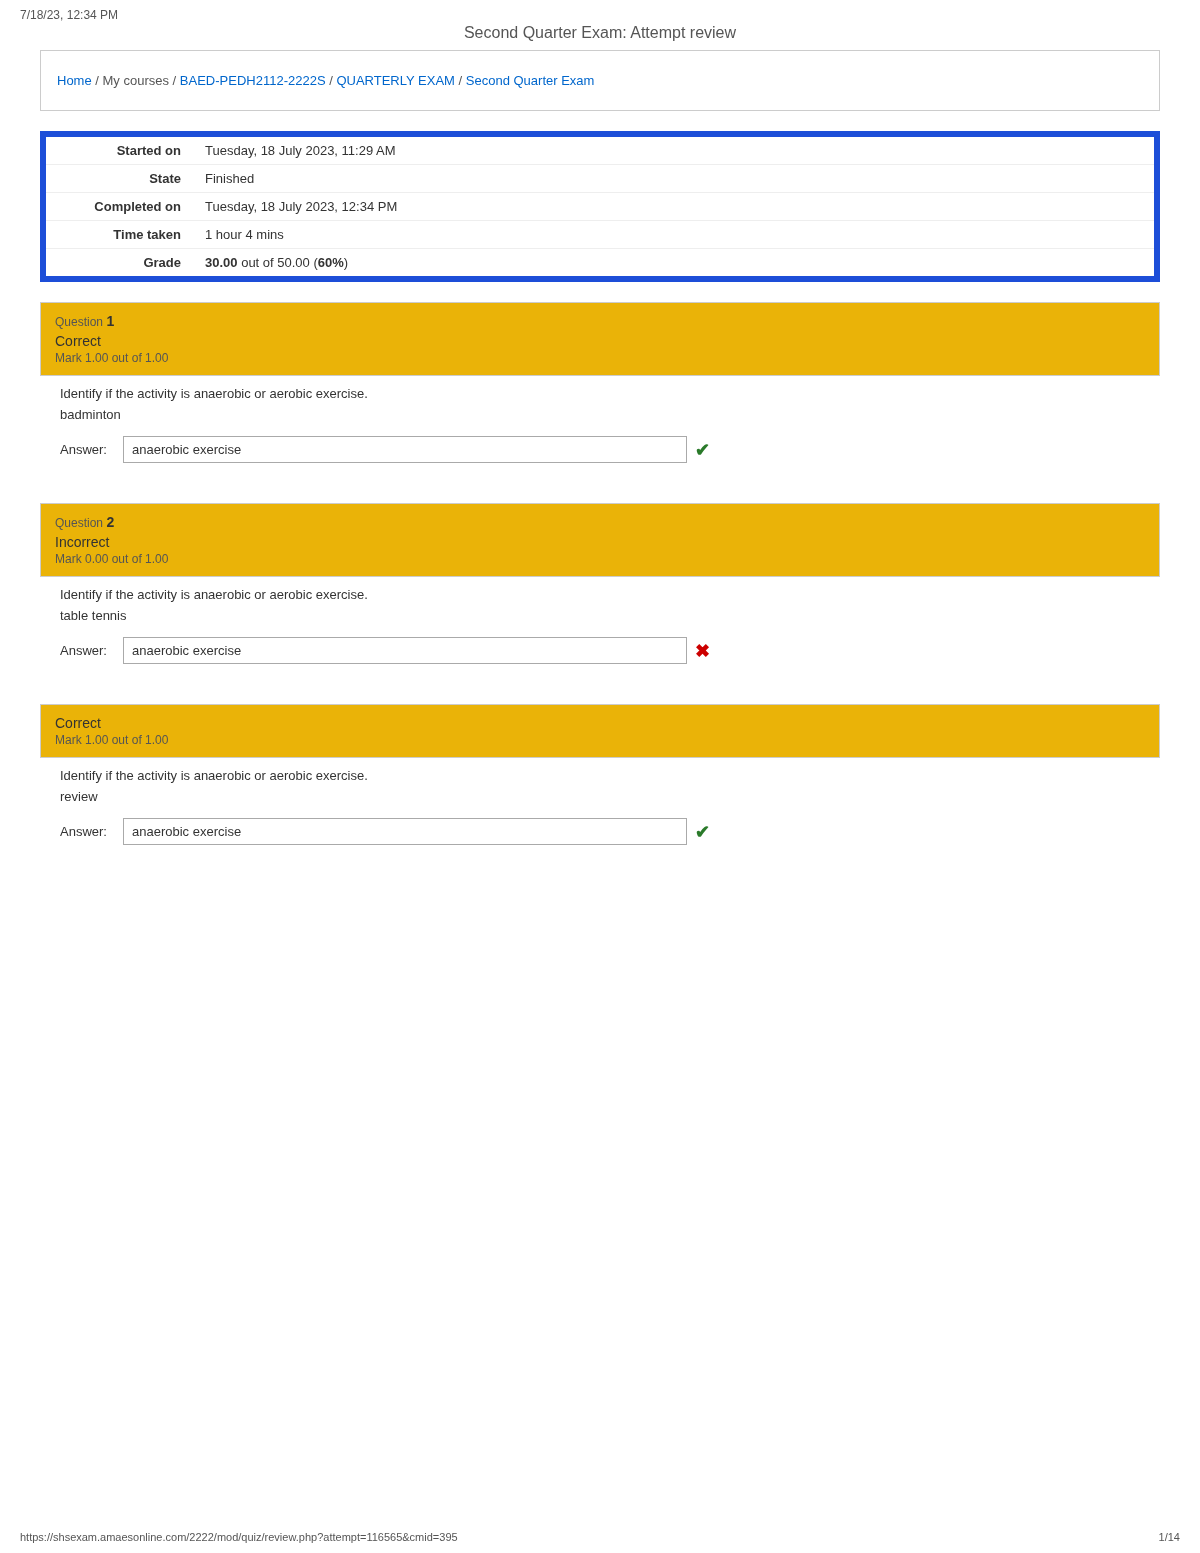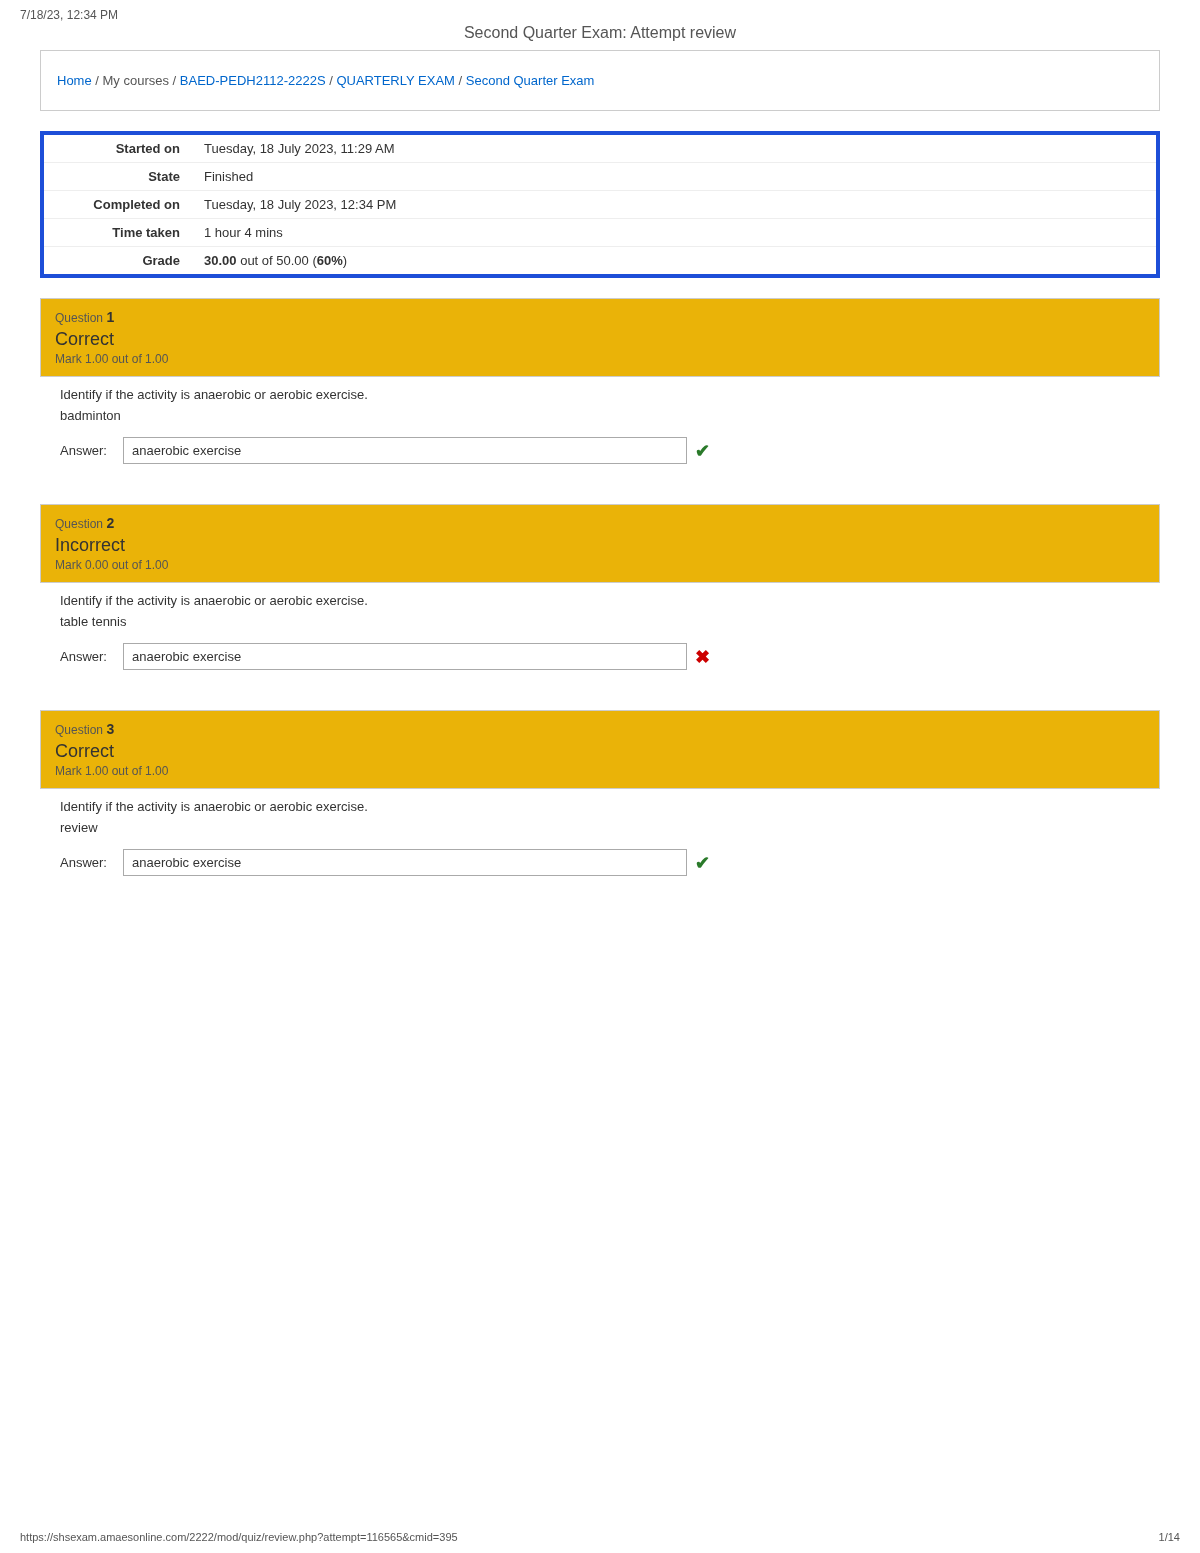--- a/index.html
+++ b/index.html
@@ -49,21 +49,21 @@
       color: #0066cc;
       text-decoration: none;
     }
     .breadcrumb-bar span { color: #555; }
 
     
     .info-table {
       width: 100%;
       border-collapse: collapse;
       margin-bottom: 20px;
-      border: 4px solid #1d4ed8;
+      border: 6px solid #1d4ed8;
     }
     .info-table tr td {
       padding: 6px 12px;
       border-bottom: 1px solid #eee;
       font-size: 13px;
     }
     .info-table tr:last-child td { border-bottom: none; }
     .info-table td:first-child {
       text-align: right;
       font-weight: bold;
@@ -84,21 +84,21 @@
     .question-box .q-header {
       font-size: 12px;
       color: #555;
       margin-bottom: 4px;
     }
     .question-box .q-header strong {
       font-size: 14px;
       color: #333;
     }
     .question-box .q-status {
-      font-size: 18px;
+      font-size: 14px;
       color: #333;
       margin-bottom: 2px;
     }
     .question-box .q-mark {
       font-size: 12px;
       color: #555;
     }
 
     
     .question-content {
@@ -239,23 +239,20 @@
       <div class="q-prompt">Identify if the activity is anaerobic or aerobic exercise.</div>
       <div class="q-activity">table tennis</div>
       <div class="answer-row">
         <span class="answer-label">Answer:</span>
         <input class="answer-input" type="text" value="anaerobic exercise" readonly="" style="">
         <span class="answer-icon-incorrect">✖</span>
       </div>
     </div>
       <div class="separator"></div>
       <div class="question-box">
-      <div class="q-header">
-        Question <strong>3</strong>
-      </div>
       <div class="q-status">Correct</div>
       <div class="q-mark">Mark 1.00 out of 1.00</div>
     </div>
       <div class="question-content">
       <div class="q-prompt">Identify if the activity is anaerobic or aerobic exercise.</div>
       <div class="q-activity">review</div>
       <div class="answer-row">
         <span class="answer-label">Answer:</span>
         <input class="answer-input" type="text" value="anaerobic exercise" readonly="" style="">
         <span class="answer-icon-correct">✔</span>

